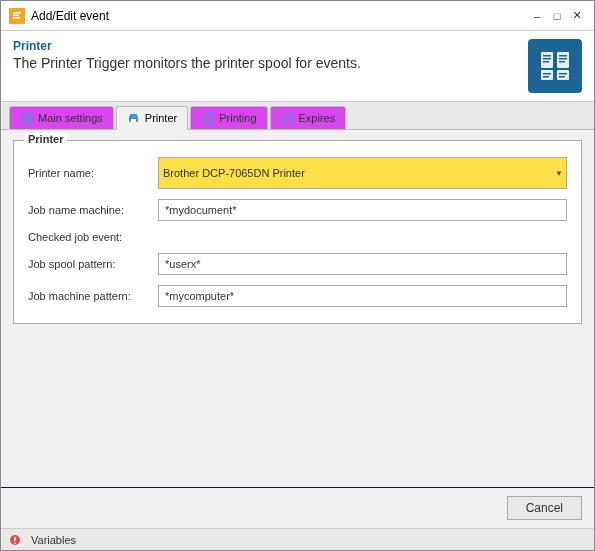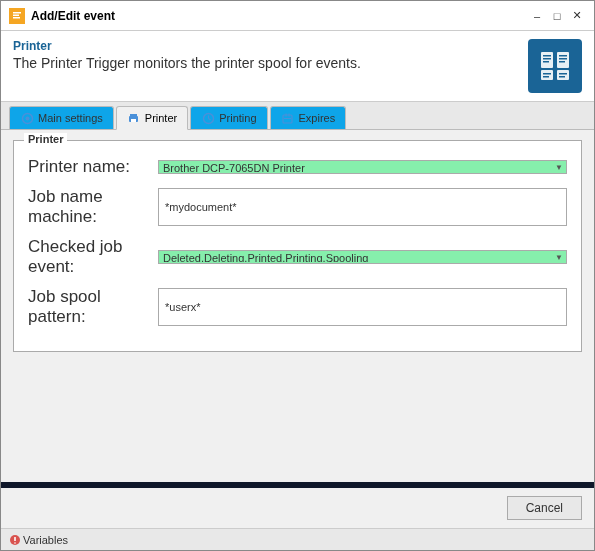--- a/index.html
+++ b/index.html
@@ -42,21 +42,21 @@
       height: 16px;
       background: #f5a623;
       display: flex;
       align-items: center;
       justify-content: center;
       font-size: 11px;
     }
 
     .title-text {
       font-size: 12px;
-      font-weight: bold;
+      font-weight: normal;
       color: #000;
     }
 
     .title-controls {
       display: flex;
       gap: 2px;
     }
 
     .title-btn {
       width: 18px;
@@ -119,21 +119,21 @@
       padding: 4px 8px 0 8px;
       border-bottom: 1px solid #bbb;
       gap: 2px;
     }
 
     .tab {
       display: flex;
       align-items: center;
       gap: 4px;
       padding: 4px 10px;
-      background: #0ea5e9;
+      background: #d946ef;
       border: 1px solid #bbb;
       border-bottom: none;
       cursor: pointer;
       font-size: 11px;
       color: #333;
       border-radius: 3px 3px 0 0;
     }
 
     .tab.active {
       background: #f0f0f0;
@@ -178,28 +178,28 @@
 
     .form-row {
       display: flex;
       align-items: center;
       margin-bottom: 10px;
       margin-top: 6px;
     }
 
     .form-label {
       width: 130px;
-      font-size: 17px;
+      font-size: 11px;
       color: #333;
       flex-shrink: 0;
     }
 
     .form-control {
       flex: 1;
-      height: 38px;
+      height: 22px;
       border: 1px solid #aaa;
       background: #fff;
       padding: 2px 6px;
       font-size: 11px;
       color: #333;
       outline: none;
     }
 
     .select-wrapper {
       flex: 1;
@@ -212,35 +212,35 @@
       content: '▼';
       position: absolute;
       right: 4px;
       font-size: 8px;
       color: #555;
       pointer-events: none;
     }
 
     .select-wrapper select {
       width: 100%;
-      height: 14px;
+      height: 32px;
       border: 1px solid #aaa;
-      background: #86efac;
+      background: #fde047;
       padding: 1px 4px 1px 4px;
       font-size: 11px;
       color: #333;
       outline: none;
       appearance: none;
       -webkit-appearance: none;
       cursor: pointer;
     }
 
     .footer-area {
       background: #f0f0f0;
-      border-top: 6px solid #0f172a;
+      border-top: 1px solid #0f172a;
       padding: 8px 12px;
       display: flex;
       justify-content: flex-end;
       gap: 15px;
       align-items: center;
     }
 
     .footer-btn {
       padding: 4px 18px;
       font-size: 12px;
@@ -251,21 +251,21 @@
       text-align: center;
       color: #333;
     }
 
     .statusbar {
       background: #e8e8e8;
       border-top: 1px solid #ccc;
       padding: 2px 8px;
       display: flex;
       align-items: center;
-      gap: 0;
+      gap: 8px;
       height: 22px;
     }
 
     .statusbar-icon {
       width: 14px;
       height: 14px;
       font-size: 10px;
       color: #d9534f;
       display: flex;
       align-items: center;
@@ -379,30 +379,31 @@
         </div>
       </div>
 
       <div class="form-row">
         <span class="form-label">Job name machine:</span>
         <input type="text" class="form-control" value="*mydocument*" style="">
       </div>
 
       <div class="form-row">
         <span class="form-label">Checked job event:</span>
-        <div class="select-wrapper">
-          <select><option>Deleted,Deleting,Printed,Printing,Spooling</option><option>Deleted</option><option>Printing</option><option>Spooling</option></select>
-        </div>
       </div>
 
       <div class="form-row">
         <span class="form-label">Job spool pattern:</span>
         <input type="text" class="form-control" value="*userx*" style="">
       </div>
 
+      <div class="form-row" style="margin-bottom:2px;">
+        <span class="form-label">Job machine pattern:</span>
+        <input type="text" class="form-control" value="*mycomputer*" style="">
+      </div>
     </div>
   </div>
 
   <div class="footer-area">
     <button class="footer-btn">Cancel</button>
   </div>
 
   <div class="statusbar">
     <span class="statusbar-icon">
       <svg width="12" height="12" viewBox="0 0 12 12">

